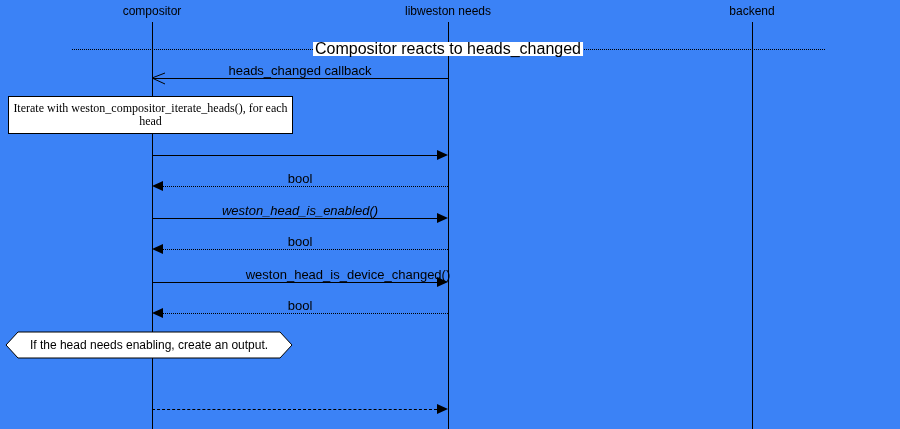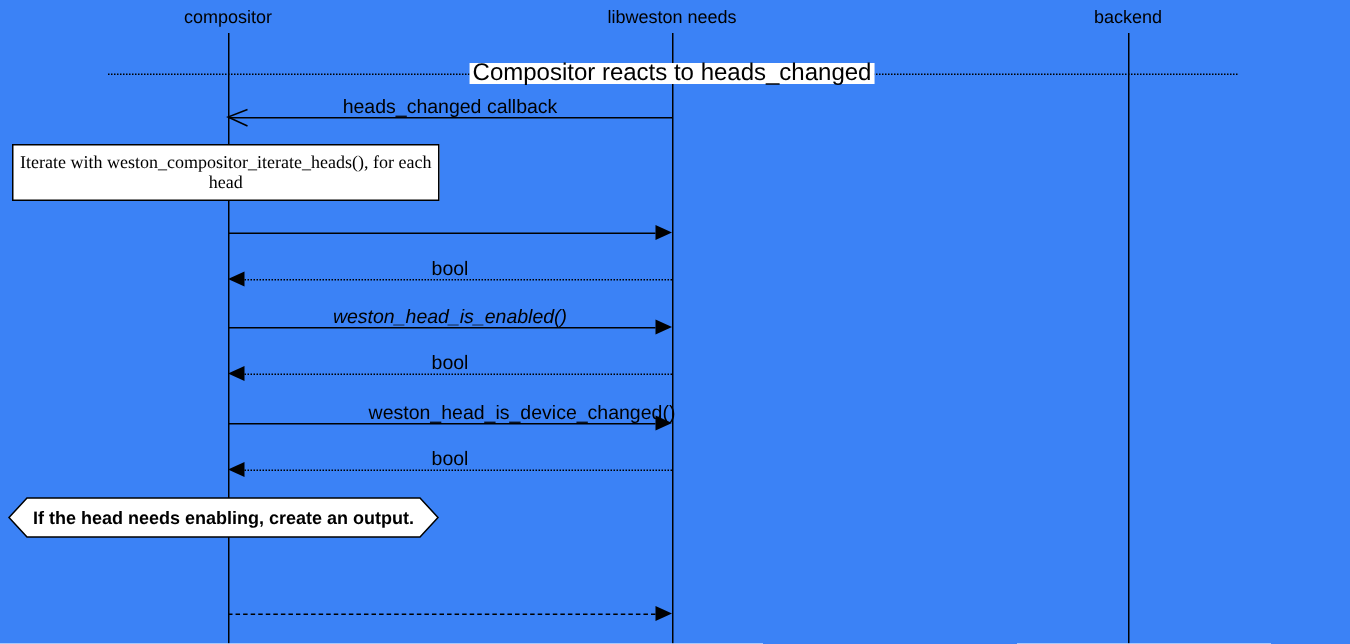--- a/index.html
+++ b/index.html
@@ -124,21 +124,20 @@
     width: 100%;
     height: 100%;
     display: flex;
     align-items: center;
     justify-content: center;
     text-align: center;
     font-size: 12px;
     line-height: 13px;
     box-sizing: border-box;
     padding: 0 14px;
-    font-weight: bold;
   }
 </style>
 </head>
 <body>
 
 <div id="diagram">
 
   <div class="participant-label" style="left:152px; top:4px;">compositor</div>
   <div class="participant-label" style="left:448px; top:4px;">libweston needs</div>
   <div class="participant-label" style="left:752px; top:4px;">backend</div>

